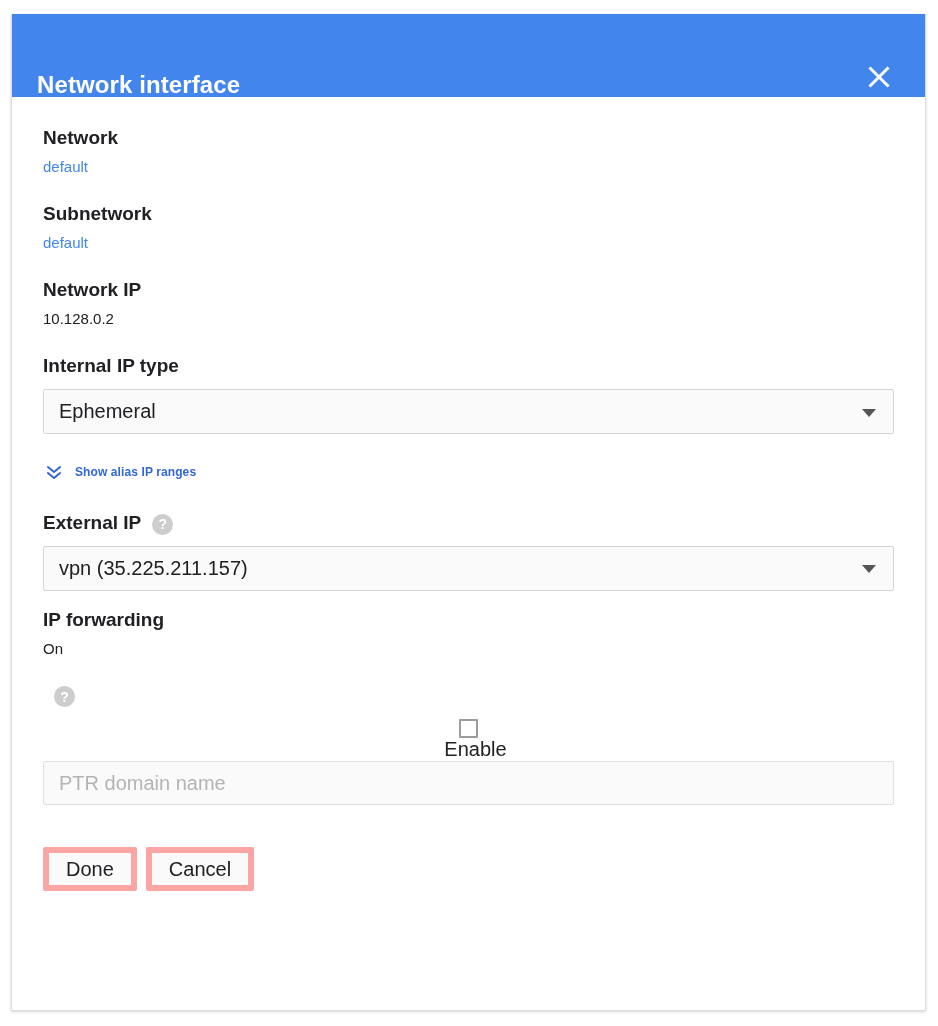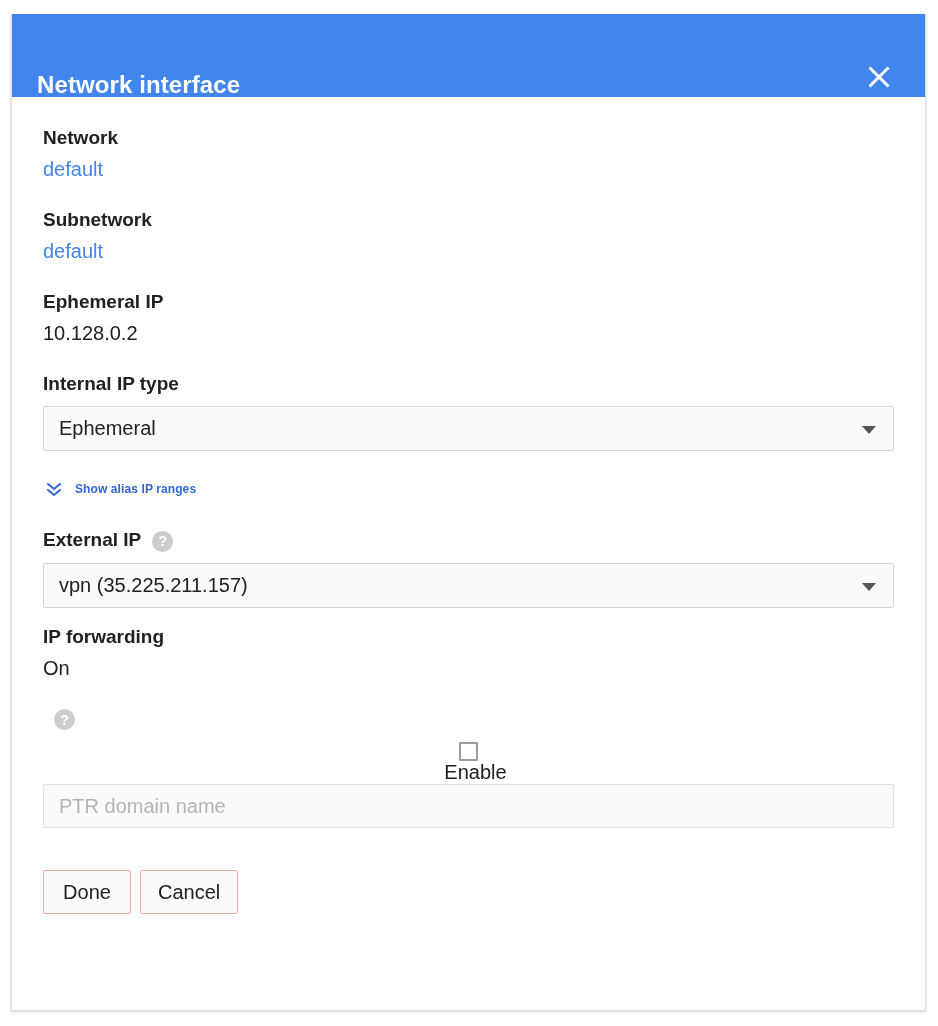--- a/index.html
+++ b/index.html
@@ -63,21 +63,21 @@
 
   .field-label {
     font-size: 19px;
     font-weight: bold;
     color: #202124;
     line-height: 1.15;
     display: flex;
     align-items: center;
   }
   .field-value {
-    font-size: 20px;
+    font-size: 15px;
     color: #202124;
     line-height: 1.15;
     margin-top: 9px;
   }
   .field-value.link {
     color: #4285ec;
     cursor: pointer;
   }
 
   .group { margin-bottom: 28px; }
@@ -201,21 +201,21 @@
   .button-row {
     display: flex;
     margin-top: 42px;
     gap: 9px;
   }
   .btn {
     height: 44px;
     min-width: 88px;
     padding: 0 17px;
     background: #fafafa;
-    border: 1px solid #fca5a5;
+    border: 6px solid #fca5a5;
     border-radius: 2px;
     font-size: 20px;
     color: #202124;
     font-family: "Liberation Sans", sans-serif;
     cursor: pointer;
     display: flex;
     align-items: center;
     justify-content: center;
     box-sizing: border-box;
   }
@@ -240,21 +240,21 @@
       <div class="field-label">Network</div>
       <div class="field-value link">default</div>
     </div>
 
     <div class="group">
       <div class="field-label">Subnetwork</div>
       <div class="field-value link">default</div>
     </div>
 
     <div class="group">
-      <div class="field-label">Ephemeral IP</div>
+      <div class="field-label">Network IP</div>
       <div class="field-value">10.128.0.2</div>
     </div>
 
     <div>
       <div class="field-label">Internal IP type</div>
       <div class="select-box">
         <span class="select-value">Ephemeral</span>
         <span class="caret"></span>
       </div>
     </div>

